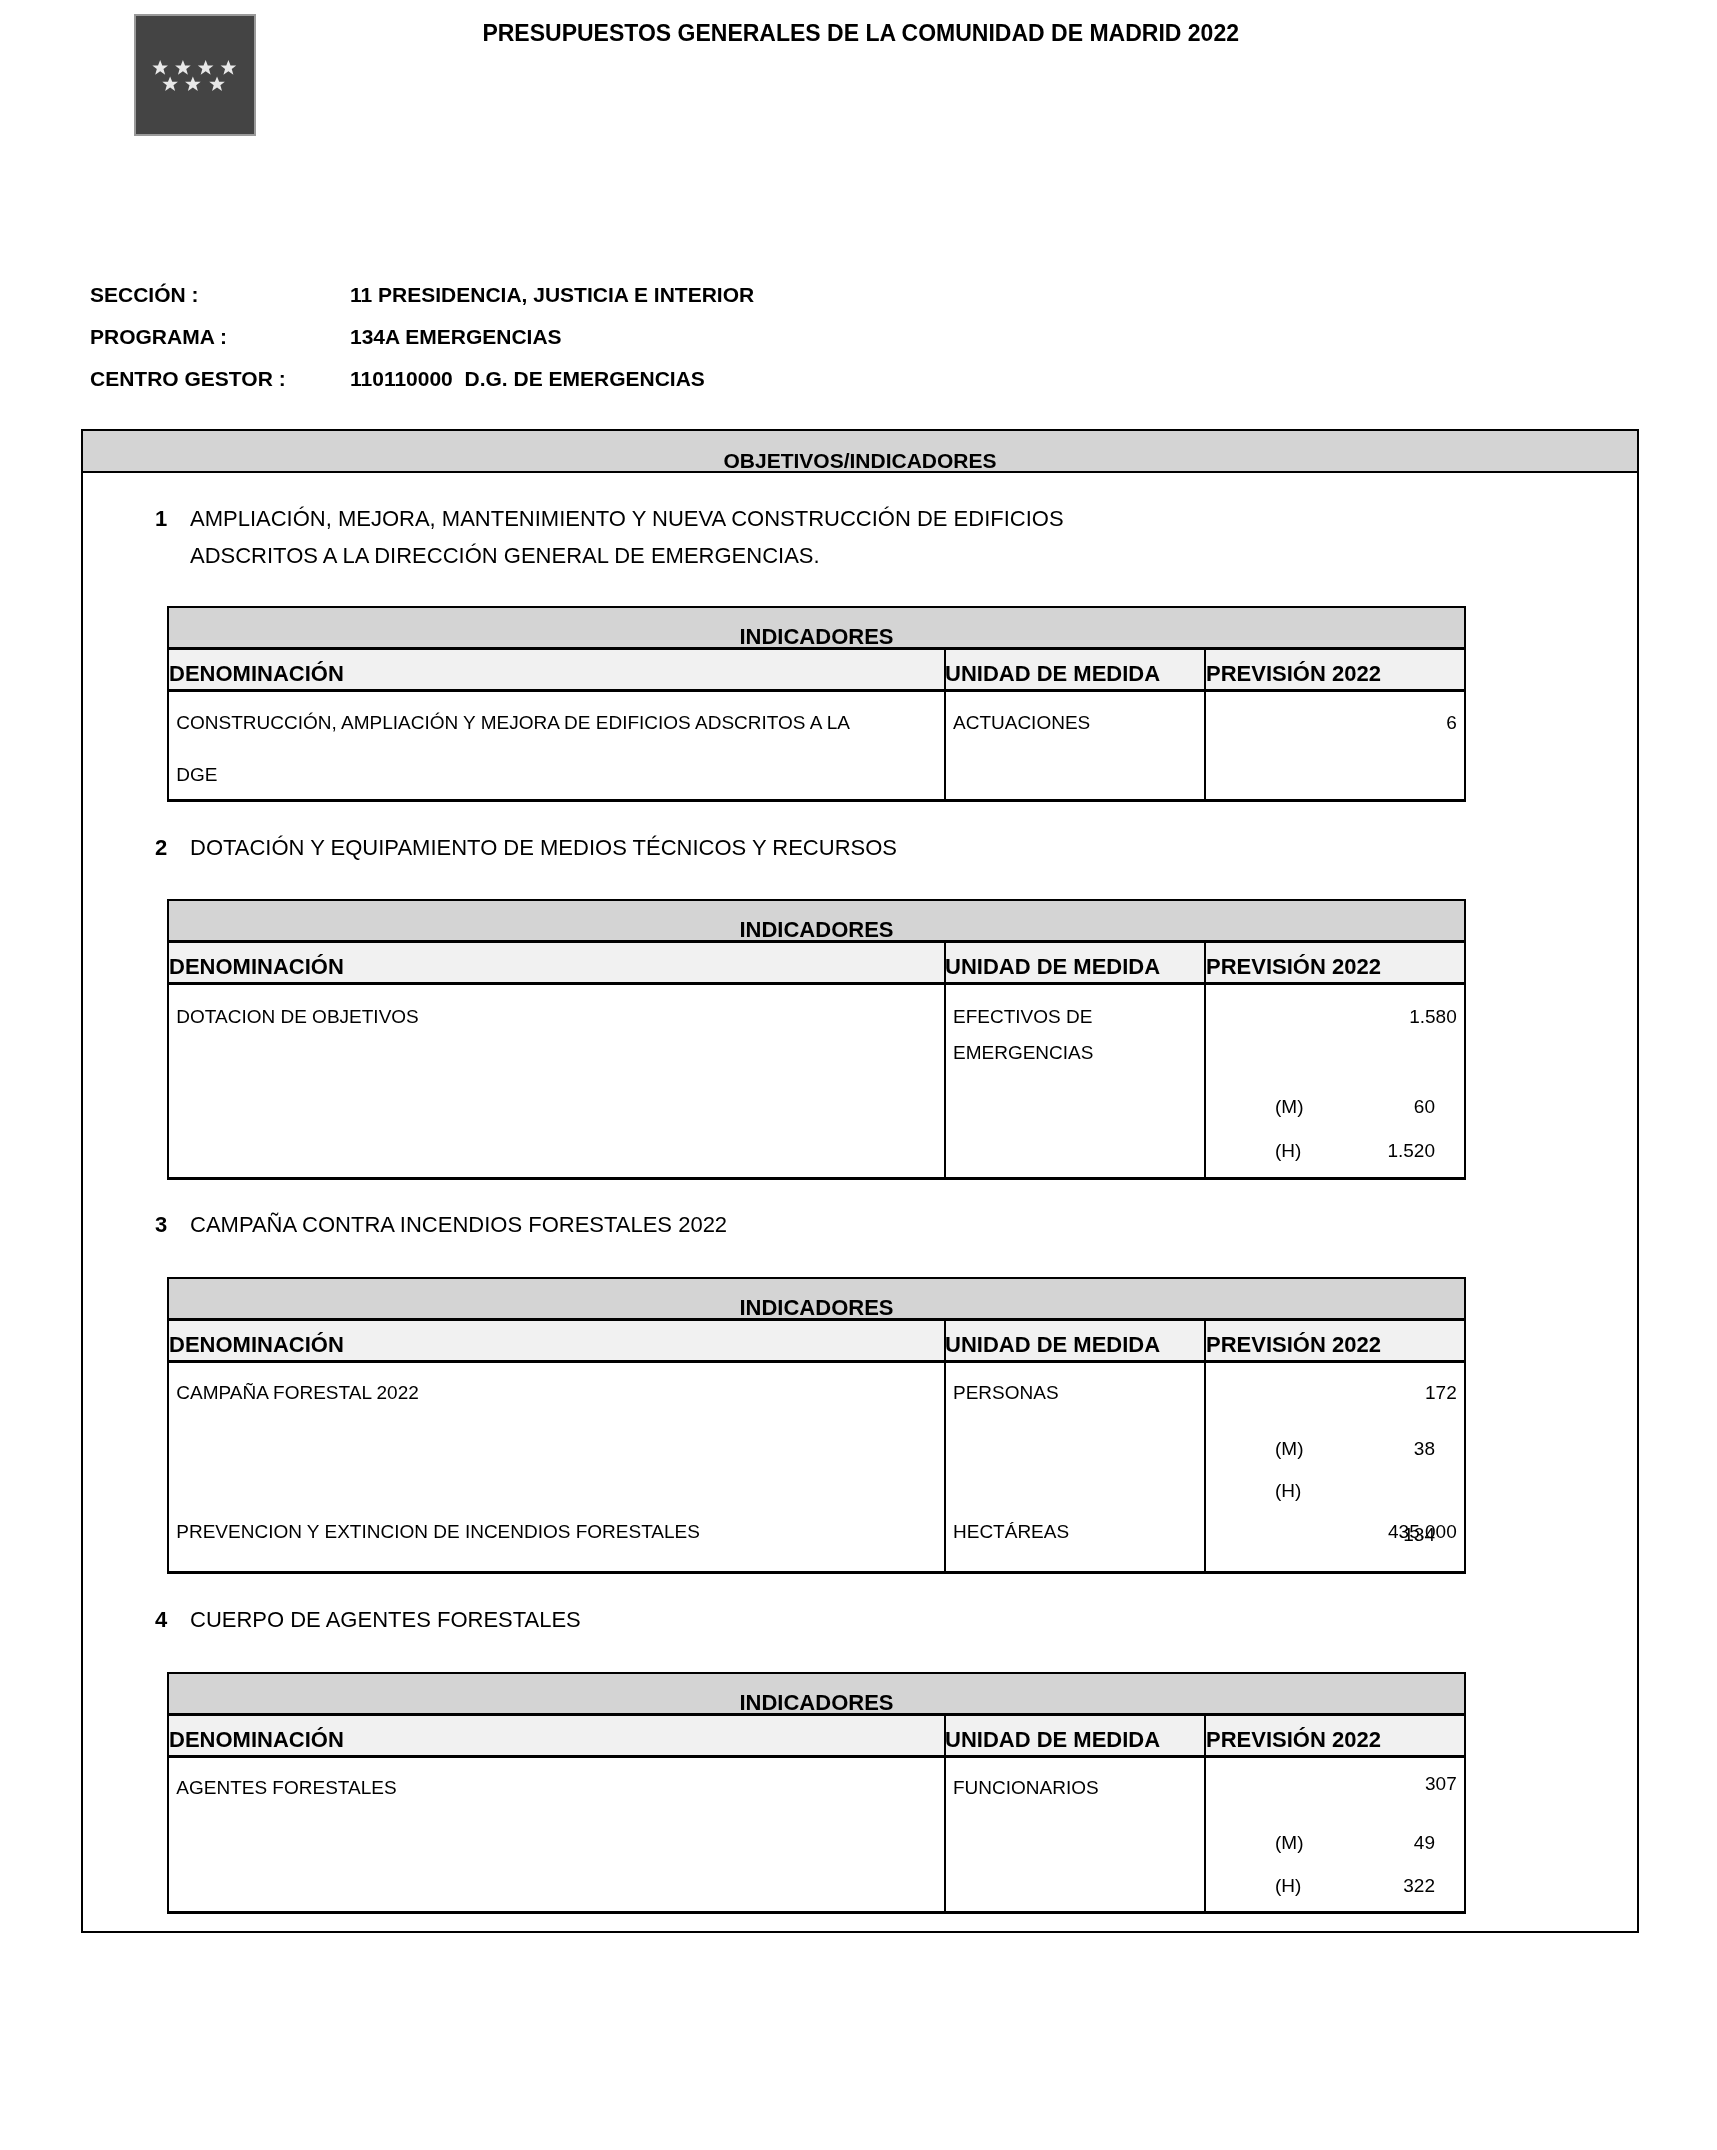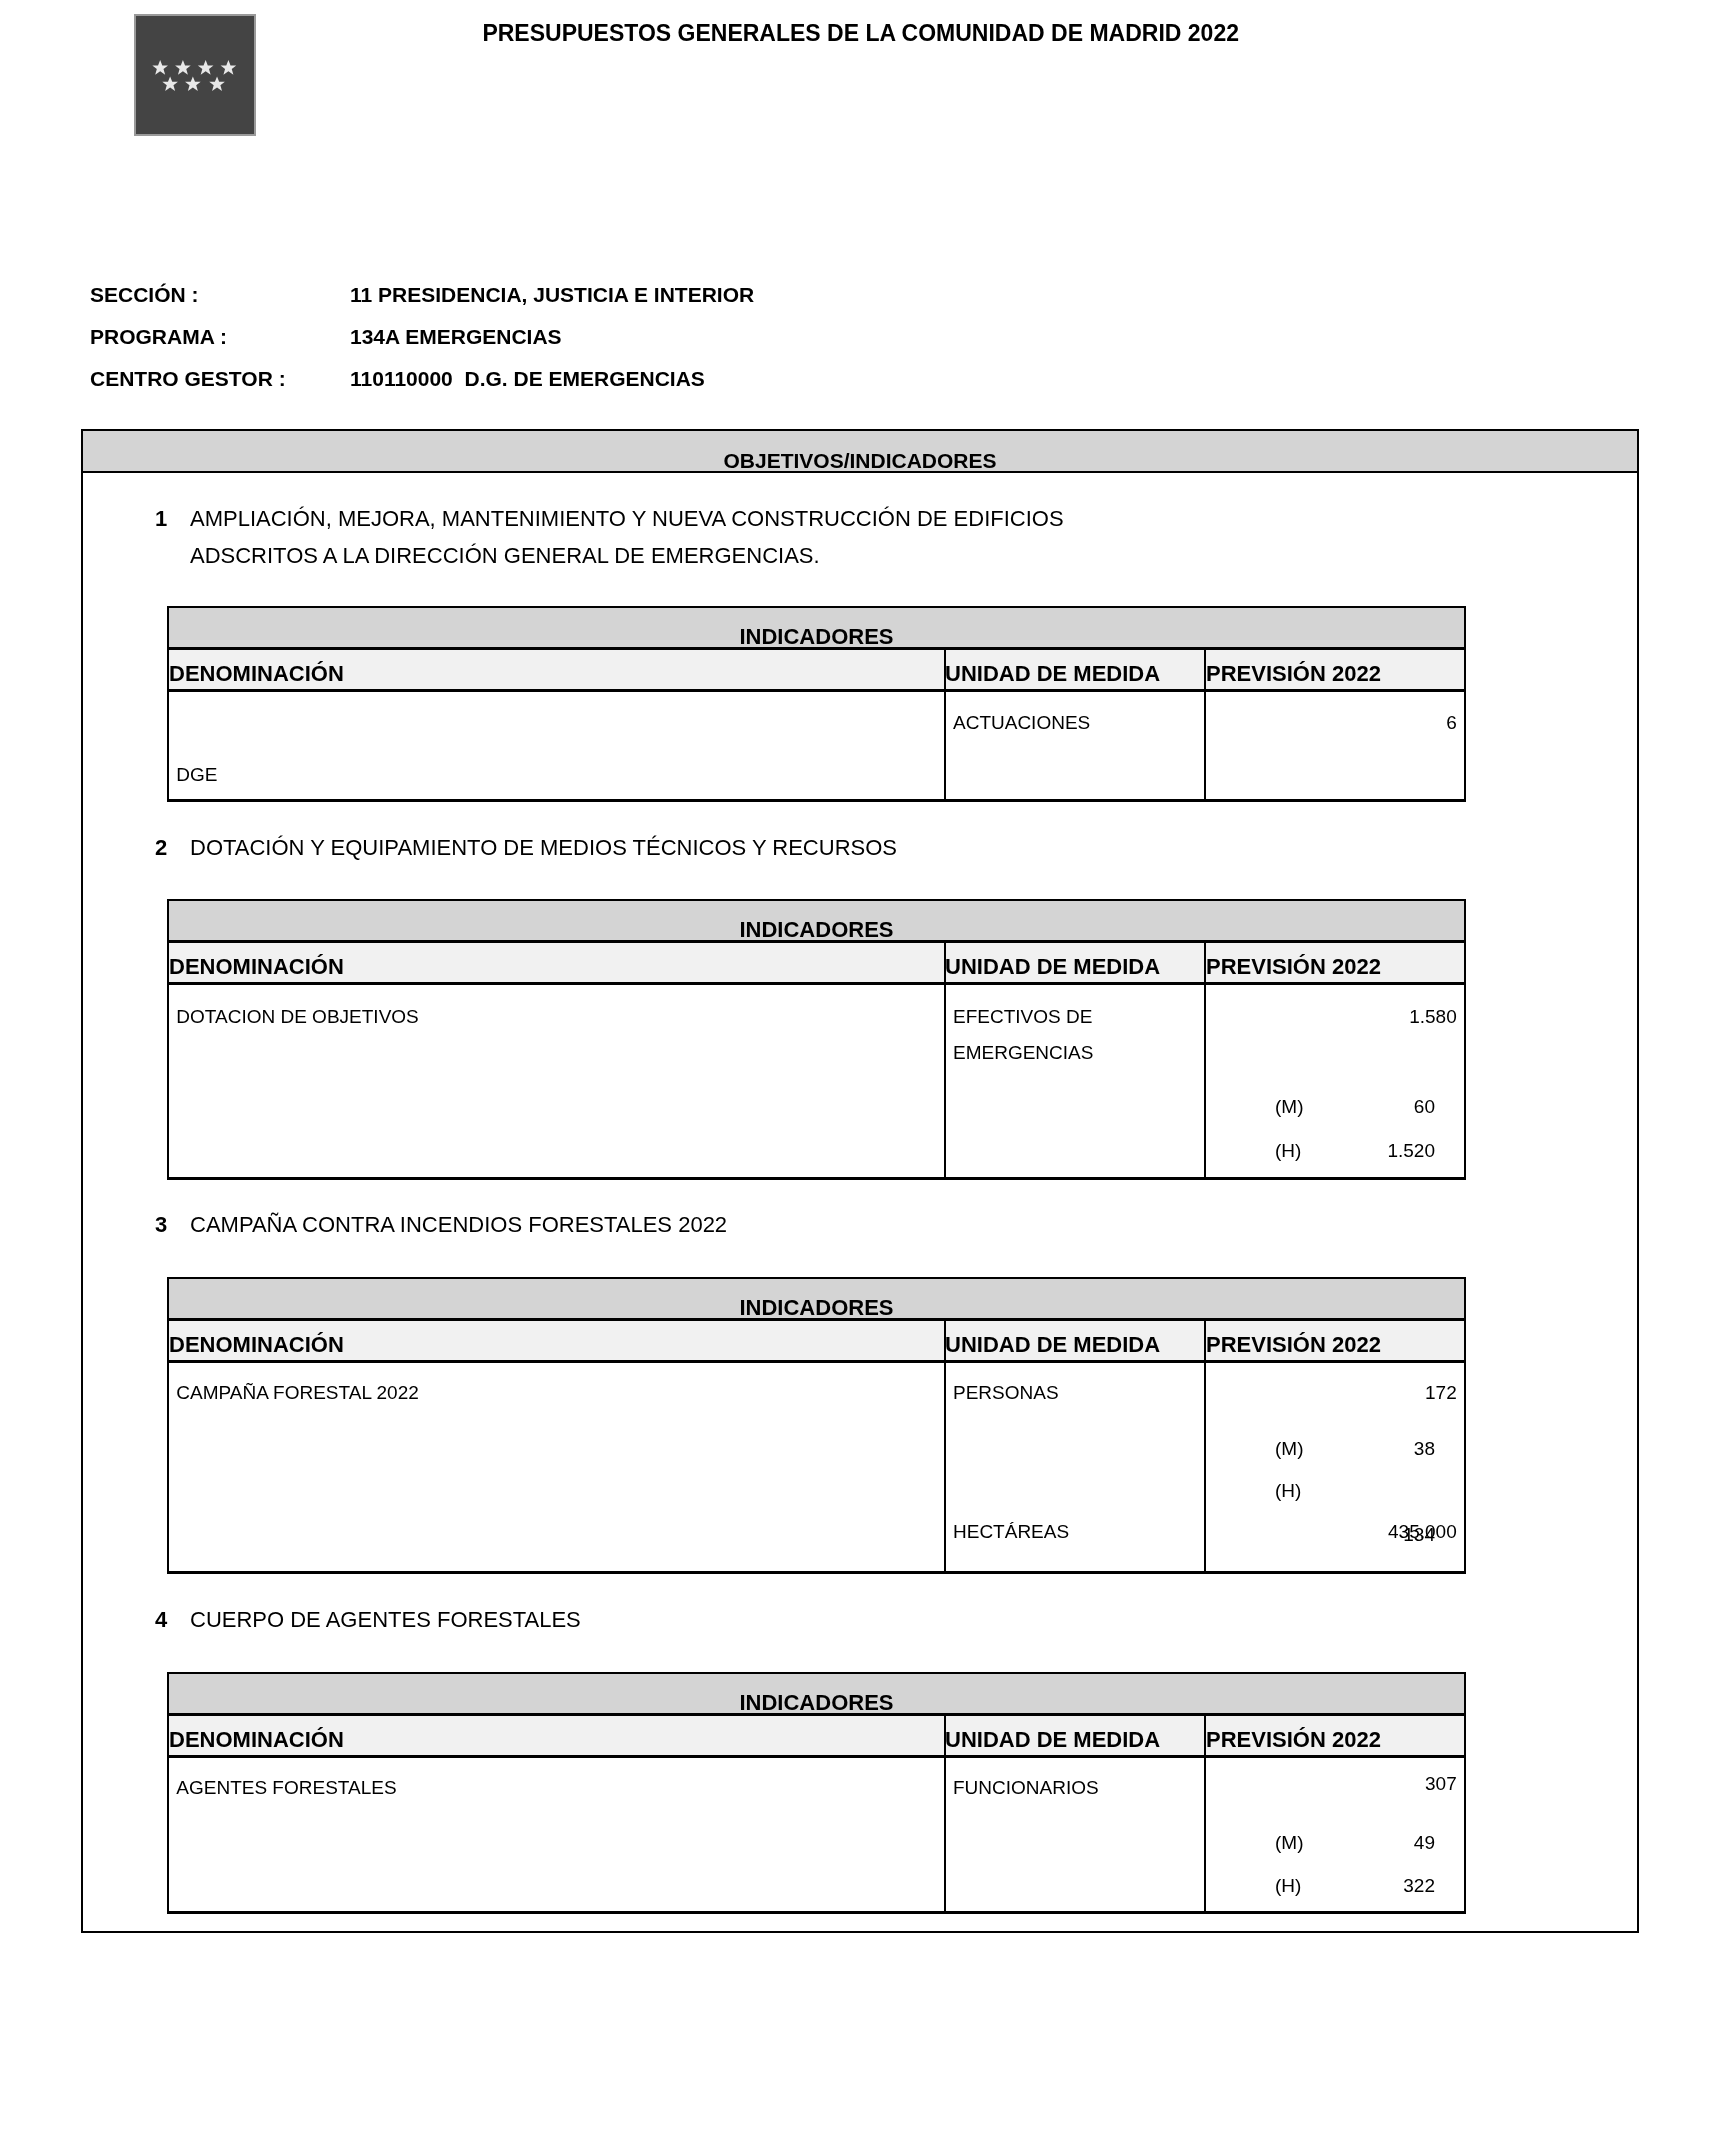--- a/index.html
+++ b/index.html
@@ -87,20 +87,21 @@
 </div>
 <div class="abs tbl" style="top:606px;height:196px;">
   <div class="tbl-title">INDICADORES</div>
   <div class="tbl-cols">
     <div class="col-h c1">DENOMINACIÓN</div>
     <div class="col-h c2">UNIDAD DE MEDIDA</div>
     <div class="col-h c3">PREVISIÓN 2022</div>
   </div>
   <div class="vline vl1"></div>
   <div class="vline vl2"></div>
+  <div class="cell den" style="top:96px;">CONSTRUCCIÓN, AMPLIACIÓN Y MEJORA DE EDIFICIOS ADSCRITOS A LA</div>
   <div class="cell den" style="top:148px;">DGE</div>
   <div class="cell uni" style="top:96px;">ACTUACIONES</div>
   <div class="cell val" style="top:96px;">6</div>
 </div>
 
 <div class="abs obj" style="top:829px;">
   <span class="obj-num">2</span>
   <span class="obj-text">DOTACIÓN Y EQUIPAMIENTO DE MEDIOS TÉCNICOS Y RECURSOS</span>
 </div>
 <div class="abs tbl" style="top:899px;height:281px;">
@@ -135,20 +136,21 @@
   </div>
   <div class="vline vl1"></div>
   <div class="vline vl2"></div>
   <div class="cell den" style="top:95px;">CAMPAÑA FORESTAL 2022</div>
   <div class="cell uni" style="top:95px;">PERSONAS</div>
   <div class="cell val" style="top:95px;">172</div>
   <div class="cell sub-lbl" style="top:151px;">(M)</div>
   <div class="cell sub-val" style="top:151px;">38</div>
   <div class="cell sub-lbl" style="top:193px;">(H)</div>
   <div class="cell sub-val" style="top:193px;margin-top:44px;">134</div>
+  <div class="cell den" style="top:234px;">PREVENCION Y EXTINCION DE INCENDIOS FORESTALES</div>
   <div class="cell uni" style="top:234px;">HECTÁREAS</div>
   <div class="cell val" style="top:234px;">435.000</div>
 </div>
 
 <div class="abs obj" style="top:1601px;">
   <span class="obj-num">4</span>
   <span class="obj-text">CUERPO DE AGENTES FORESTALES</span>
 </div>
 <div class="abs tbl" style="top:1672px;height:242px;">
   <div class="tbl-title">INDICADORES</div>

